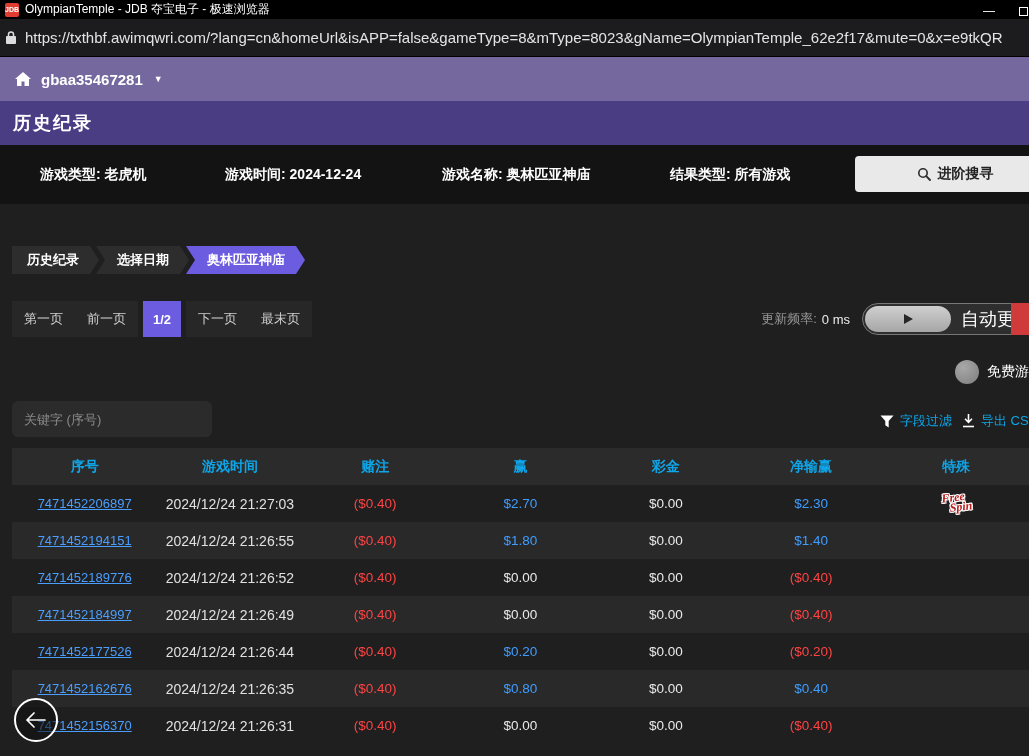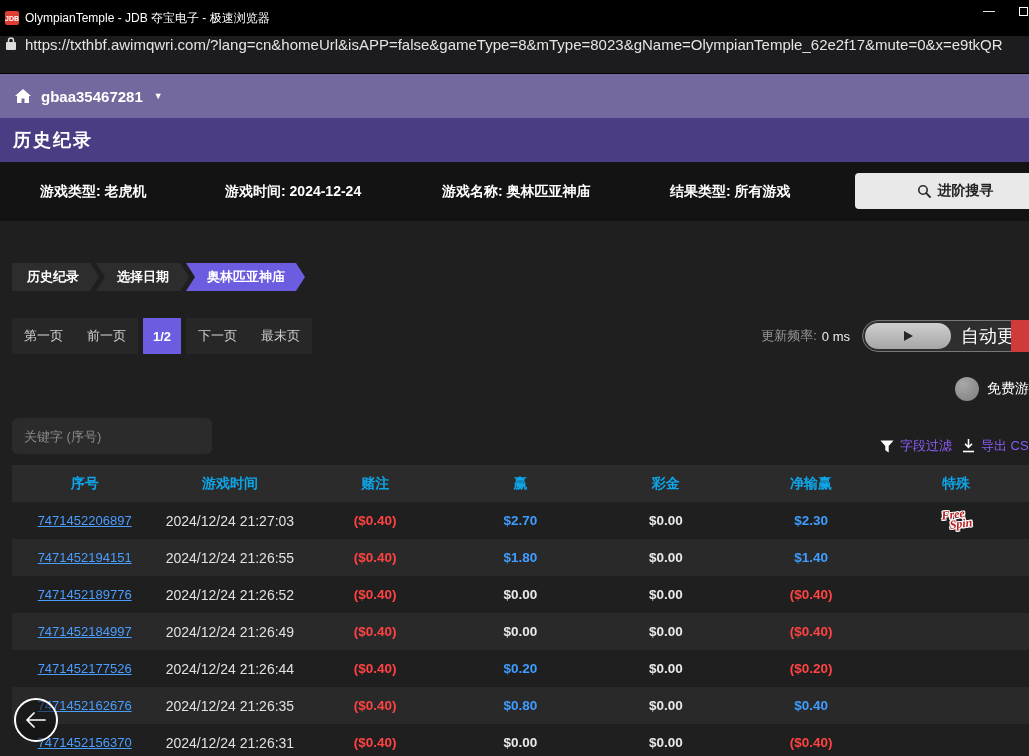--- a/index.html
+++ b/index.html
@@ -1,30 +1,30 @@
 <!DOCTYPE html>
 <html style="--accent-purple: #6c5ce0; --user-bar-purple: #75689e; --title-bar-purple: #4b3d84; --loss-red: #ff4343; --win-blue: #3f9dff; --link-blue: #4a9eff;"><head>
 <meta charset="utf-8">
 <style>
   * { margin:0; padding:0; box-sizing:border-box; }
   html,body { width:1029px; height:756px; overflow:hidden; background:#1f1f1f;
     font-family:"Liberation Sans","DejaVu Sans",sans-serif; }
 
   
-  .titlebar { height:36px; background:#000; display:flex; align-items:center;
+  .titlebar { height:19px; background:#000; display:flex; align-items:center;
     padding-left:5px; gap:6px; position:relative; }
   .favicon { width:14px; height:14px; background:#e03c31; border-radius:2px;
     color:#fff; font-size:7px; font-weight:bold; display:flex; align-items:center; justify-content:center; }
   .win-title { color:#fff; font-size:12px; white-space:nowrap; }
   .win-controls { position:absolute; right:-11px; top:0; display:flex; }
   .win-btn { width:34px; height:22px; background:transparent; border:none; color:#fff;
     font-size:12px; display:flex; align-items:center; justify-content:center; cursor:pointer; }
   .max-glyph { width:9px; height:9px; border:1px solid #fff; display:inline-block; }
 
-  .addressbar { height:38px; background:#1c1c1e; display:flex; align-items:flex-start;
+  .addressbar { height:38px; background:#1c1c1e; display:flex; align-items:center;
     padding:0 10px 0 5px; gap:8px; border-bottom:1px solid #000; }
   .url { color:#e4e4e4; font-size:15px; white-space:nowrap; }
 
   
   .userbar { height:44px; background:var(--user-bar-purple,#75689e); display:flex;
     align-items:center; padding:0 14px; gap:9px; }
   .username { color:#fff; font-weight:bold; font-size:15px; }
   .chev { color:#fff; font-size:9px; margin-left:2px; }
 
   .pagetitlebar { height:44px; background:var(--title-bar-purple,#4b3d84);
@@ -71,36 +71,36 @@
   .free-row { margin-top:23px; display:flex; justify-content:flex-end; align-items:center; gap:8px; }
   .free-circle { width:24px; height:24px; border-radius:50%;
     background:radial-gradient(circle at 35% 30%, #a8a8a8, #7d7d7d); cursor:pointer; flex:0 0 auto; }
   .free-label { color:#fff; font-size:14px; white-space:nowrap; }
 
   
   .search-row { margin:17px 0 0 12px; height:36px; position:relative; }
   .kw-input { width:200px; height:36px; background:#2b2b2b; border:none; border-radius:6px;
     color:#ddd; padding:0 12px; font-size:13px; font-family:inherit; }
   .kw-input::placeholder { color:#8a8a8a; }
-  .tool { position:absolute; top:10px; height:36px; display:flex; align-items:center; gap:6px;
-    color:#8b5cf6; font-size:13px; cursor:pointer; white-space:nowrap; }
+  .tool { position:absolute; top:2px; height:36px; display:flex; align-items:center; gap:6px;
+    color:#0ea5e9; font-size:13px; cursor:pointer; white-space:nowrap; }
   .tool-filter { left:868px; } .tool-export { left:950px; }
 
   
   .htable { margin:11px 0 0 12px; width:1017px; }
   .thead { display:grid; grid-template-columns:repeat(7,1fr); height:37px;
     background:#2b2b2b; align-items:center; }
   .th { text-align:center; color:#0ea5e9; font-size:14px; font-weight:bold; }
   .trow { display:grid; grid-template-columns:repeat(7,1fr); height:37px; align-items:center; }
   .trow:nth-child(odd) { background:#1f1f1f; }
   .trow:nth-child(even) { background:#292929; }
   .td { text-align:center; font-size:13px; }
   .id-link { color:var(--link-blue,#4a9eff); text-decoration:underline; cursor:pointer; font-size:13px; }
   .time { color:#e0e0e0; font-size:14px; }
-  .money { font-weight:bold; font-size:13.5px; }
+  .money { font-weight:normal; font-size:13.5px; }
   .red { color:var(--loss-red,#ff4343); }
   .blue { color:var(--win-blue,#3f9dff); }
   .plain { color:#e9e9e9; }
   .freespin { display:inline-block; transform:rotate(-7deg);
     font-family:"Liberation Serif","DejaVu Serif",serif; font-style:italic; font-weight:bold;
     font-size:12px; line-height:0.85; color:#b71c1c; text-align:left;
     text-shadow:-1px -1px 0 #fff,1px -1px 0 #fff,-1px 1px 0 #fff,1px 1px 0 #fff,0 -1px 0 #fff,0 1px 0 #fff,-1px 0 0 #fff,1px 0 0 #fff; }
   .freespin span { display:block; }
   .freespin .l2 { margin-left:7px; }
 

